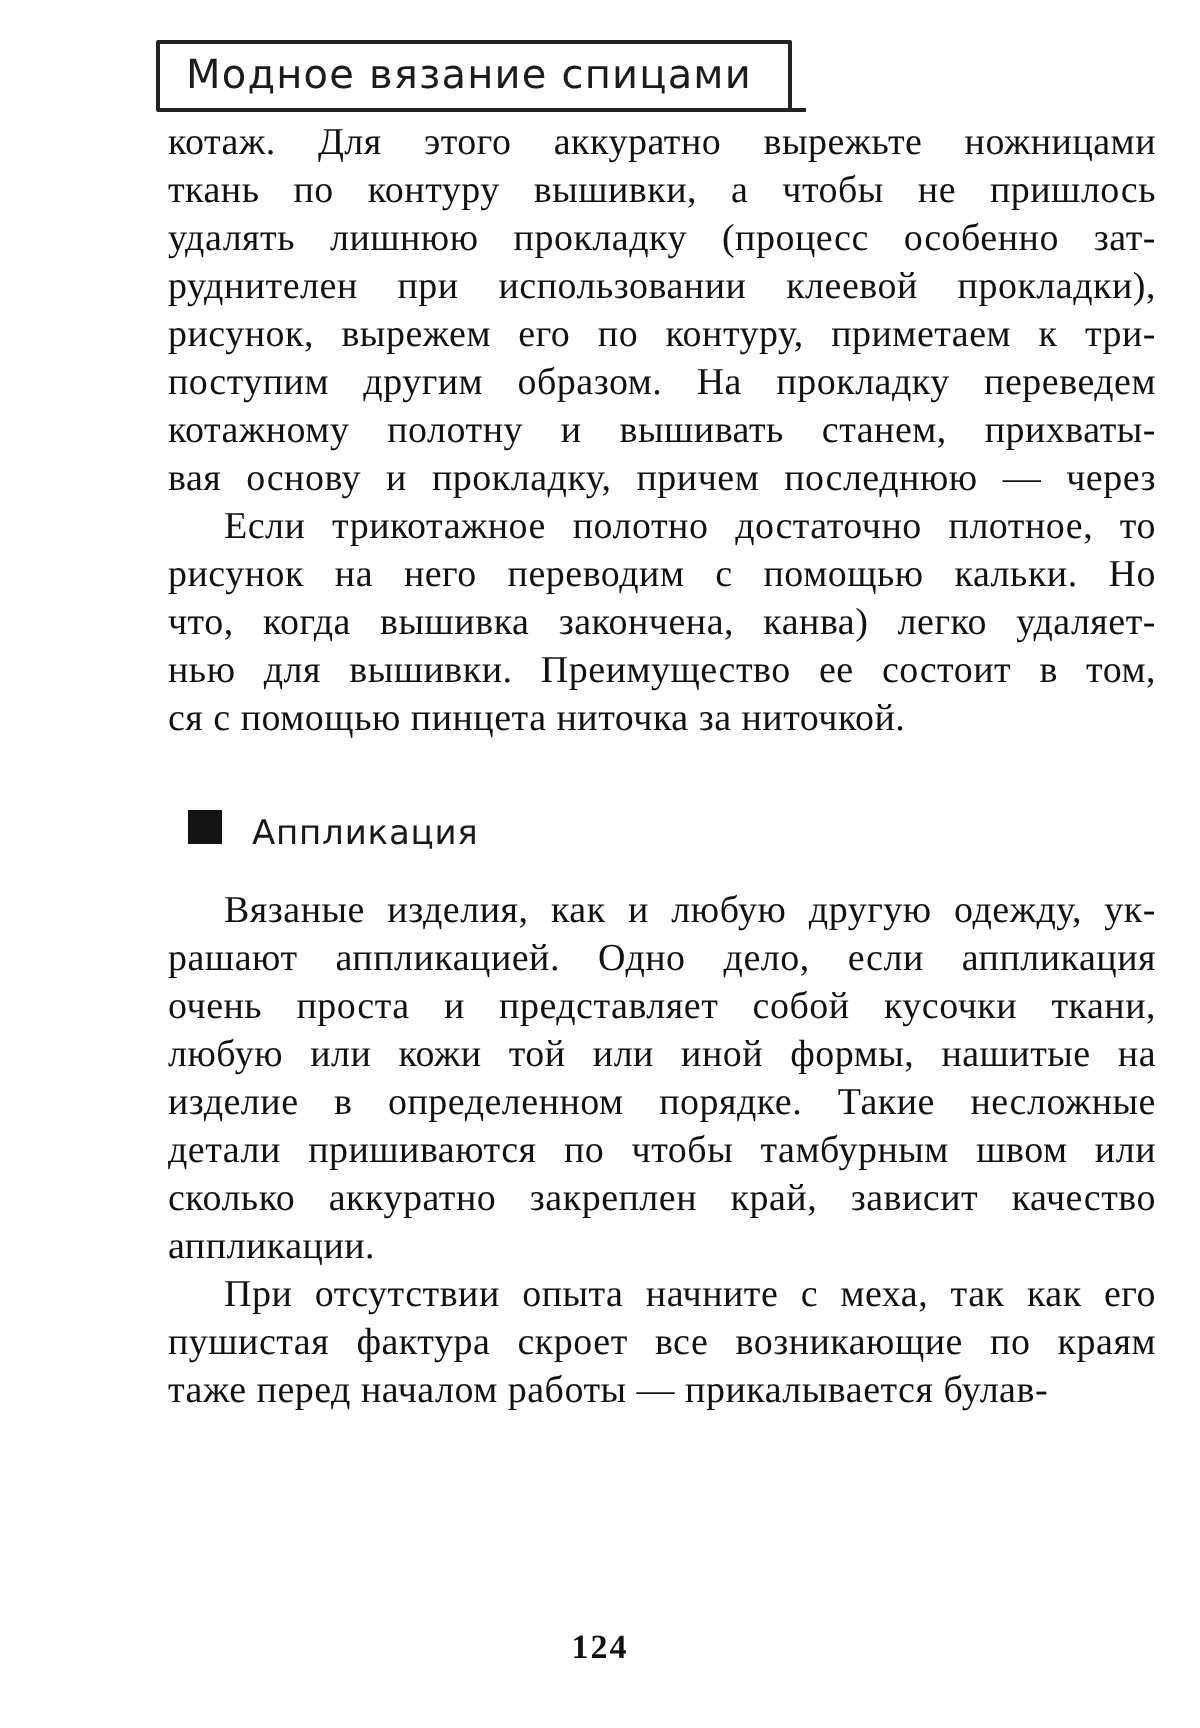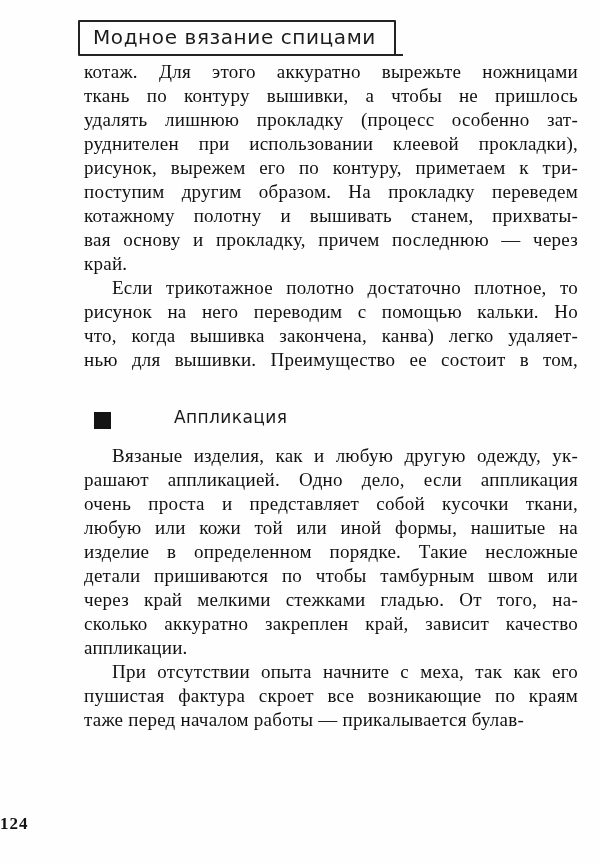--- a/index.html
+++ b/index.html
@@ -65,39 +65,38 @@
   .line.indent { text-indent: 28px; }
 
   
   .section-heading {
     margin: 33px 0 15px 10px;
     font-family: "DejaVu Sans", sans-serif;
     font-size: 17px;
     letter-spacing: 0.4px;
     color: #191919;
     display: flex;
-    align-items: flex-end;
-    gap: 48px;
+    align-items: flex-start;
   }
   .bullet {
     display: inline-block;
     width: 17px;
     height: 17px;
     background: #141414;
     margin-right: 15px;
     flex: 0 0 auto;
   }
 
   
   .page-number {
     position: absolute;
     bottom: 30px;
     left: 0;
     width: 100%;
-    text-align: left;
+    text-align: center;
     font-family: "Liberation Serif", "DejaVu Serif", serif;
     font-weight: bold;
     font-size: 17px;
     letter-spacing: 1px;
     color: #121212;
   }
 </style>
 </head>
 <body>
 
@@ -112,44 +111,43 @@
     <div id="group-top">
         <div class="paragraph">
           <div class="line">котаж. Для этого аккуратно вырежьте ножницами</div>
           <div class="line">ткань по контуру вышивки, а чтобы не пришлось</div>
           <div class="line">удалять лишнюю прокладку (процесс особенно зат-</div>
           <div class="line">руднителен при использовании клеевой прокладки),</div>
           <div class="line">рисунок, вырежем его по контуру, приметаем к три-</div>
           <div class="line">поступим другим образом. На прокладку переведем</div>
           <div class="line">котажному полотну и вышивать станем, прихваты-</div>
           <div class="line">вая основу и прокладку, причем последнюю — через</div>
-          <div class="line last">край.</div>
         </div>
         <div class="paragraph">
           <div class="line indent">Если трикотажное полотно достаточно плотное, то</div>
           <div class="line">рисунок на него переводим с помощью кальки. Но</div>
           <div class="line">что, когда вышивка закончена, канва) легко удаляет-</div>
           <div class="line">нью для вышивки. Преимущество ее состоит в том,</div>
+          <div class="line last">ся с помощью пинцета ниточка за ниточкой.</div>
         </div>
       </div>
 
     <div class="section-heading">
       <span class="bullet"></span>
       <span>Аппликация</span>
     </div>
 
     <div id="group-bottom">
         <div class="paragraph">
           <div class="line indent">Вязаные изделия, как и любую другую одежду, ук-</div>
           <div class="line">рашают аппликацией. Одно дело, если аппликация</div>
           <div class="line">очень проста и представляет собой кусочки ткани,</div>
           <div class="line">любую или кожи той или иной формы, нашитые на</div>
           <div class="line">изделие в определенном порядке. Такие несложные</div>
           <div class="line">детали пришиваются по чтобы тамбурным швом или</div>
-          <div class="line">через край мелкими стежками гладью. От того, на-</div>
           <div class="line">сколько аккуратно закреплен край, зависит качество</div>
           <div class="line last">аппликации.</div>
         </div>
         <div class="paragraph">
           <div class="line indent">При отсутствии опыта начните с меха, так как его</div>
           <div class="line">пушистая фактура скроет все возникающие по краям</div>
           <div class="line last">таже перед началом работы — прикалывается булав-</div>
         </div>
       </div>
 

